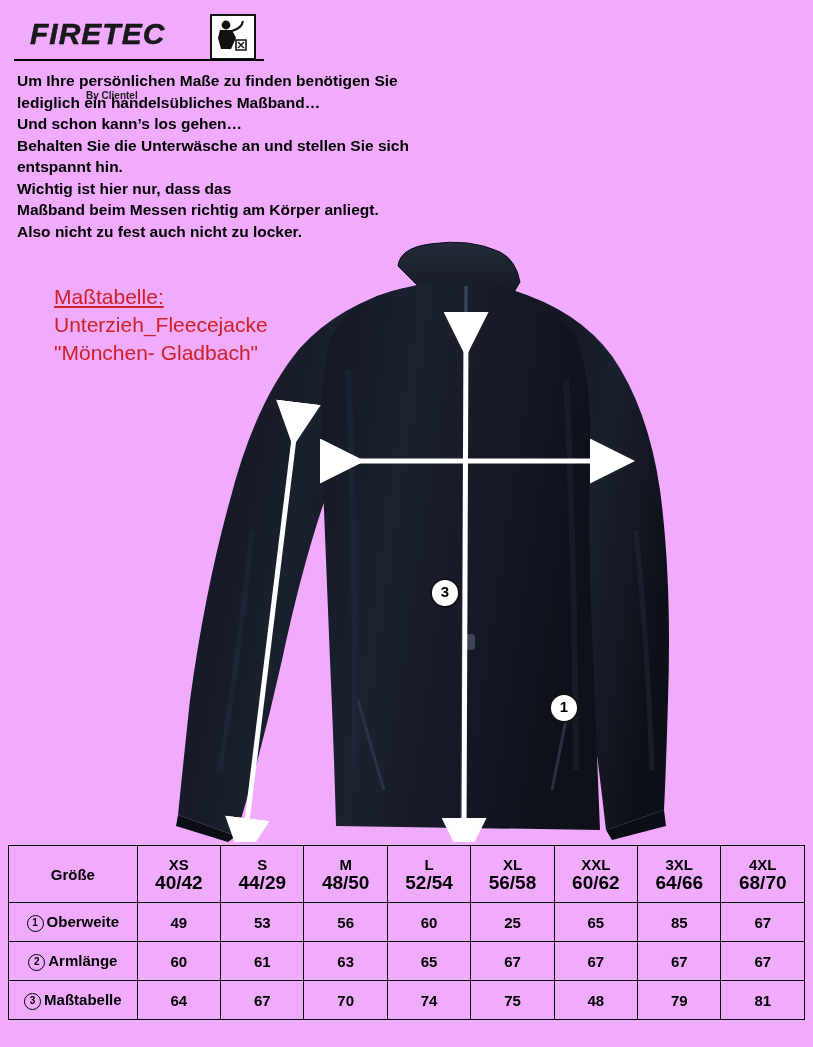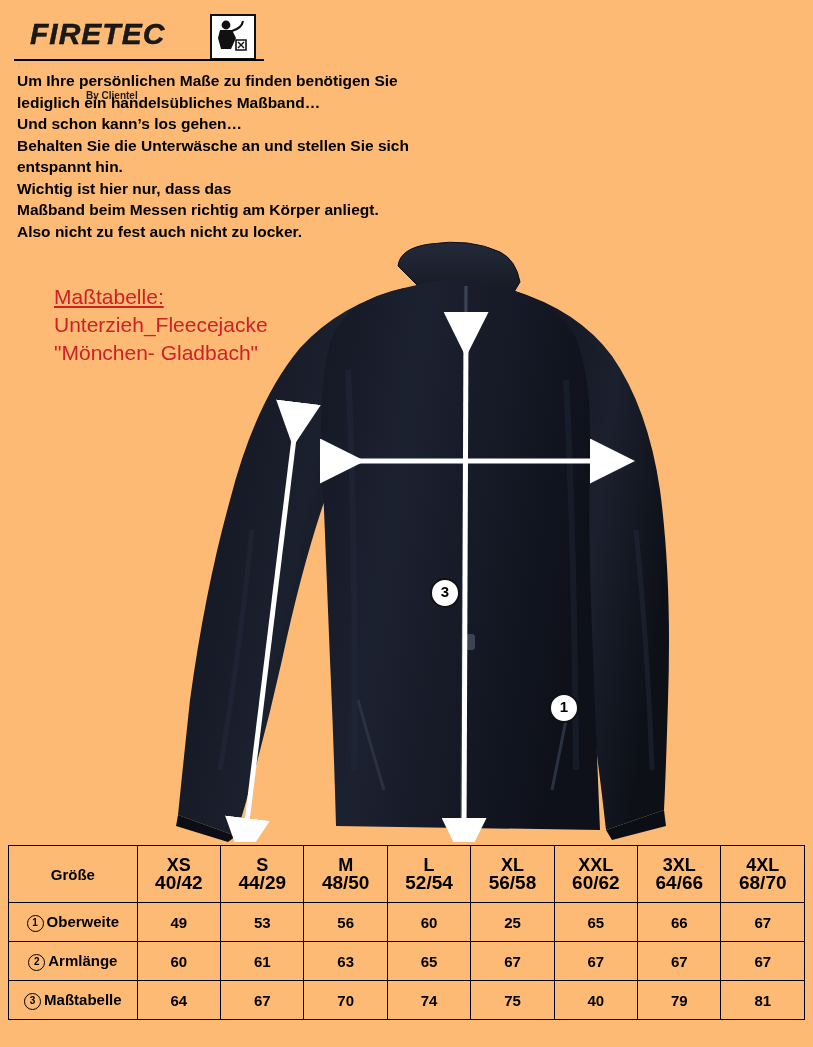--- a/index.html
+++ b/index.html
@@ -8,21 +8,21 @@
     background: #ffffff;
   }
   body {
     font-family: "Liberation Sans", sans-serif;
   }
   #page {
     position: relative;
     width: 813px;
     height: 1047px;
     overflow: hidden;
-    background: #fdba74;
+    background: #f0abfc;
   }
 
   
   #logo-area {
     position: absolute;
     left: 14px;
     top: 8px;
     width: 250px;
     height: 52px;
   }
@@ -149,21 +149,21 @@
     text-align: left;
     padding-left: 4px;
     font-size: 14.5px;
     white-space: nowrap;
   }
   td.corner {
     text-align: left;
     padding-left: 16px;
     font-size: 20px;
   }
-  .sizename { display:block; font-size:18px; line-height:18px; }
+  .sizename { display:block; font-size:15px; line-height:18px; }
   .sizeeu   { display:block; font-size:19px; line-height:18px; }
   .numcircle {
     display: inline-block;
     width: 15px;
     height: 15px;
     line-height: 14px;
     border: 1.2px solid #000;
     border-radius: 50%;
     font-size: 10px;
     text-align: center;
@@ -319,21 +319,21 @@
         <tr>
           <td class="rowlabel">
             <span class="numcircle">1</span><span>Oberweite</span>
           </td>
           <td>49</td>
           <td>53</td>
           <td>56</td>
           <td>60</td>
           <td>25</td>
           <td>65</td>
-          <td>66</td>
+          <td>85</td>
           <td>67</td>
         </tr>
 
         <tr>
           <td class="rowlabel">
             <span class="numcircle">2</span><span>Armlänge</span>
           </td>
           <td>60</td>
           <td>61</td>
           <td>63</td>
@@ -346,21 +346,21 @@
 
         <tr>
           <td class="rowlabel">
             <span class="numcircle">3</span><span>Maßtabelle</span>
           </td>
           <td>64</td>
           <td>67</td>
           <td>70</td>
           <td>74</td>
           <td>75</td>
-          <td>40</td>
+          <td>48</td>
           <td>79</td>
           <td>81</td>
         </tr>
       </tbody>
     </table>
   </div>
 
 </div>
 
 </body></html>

